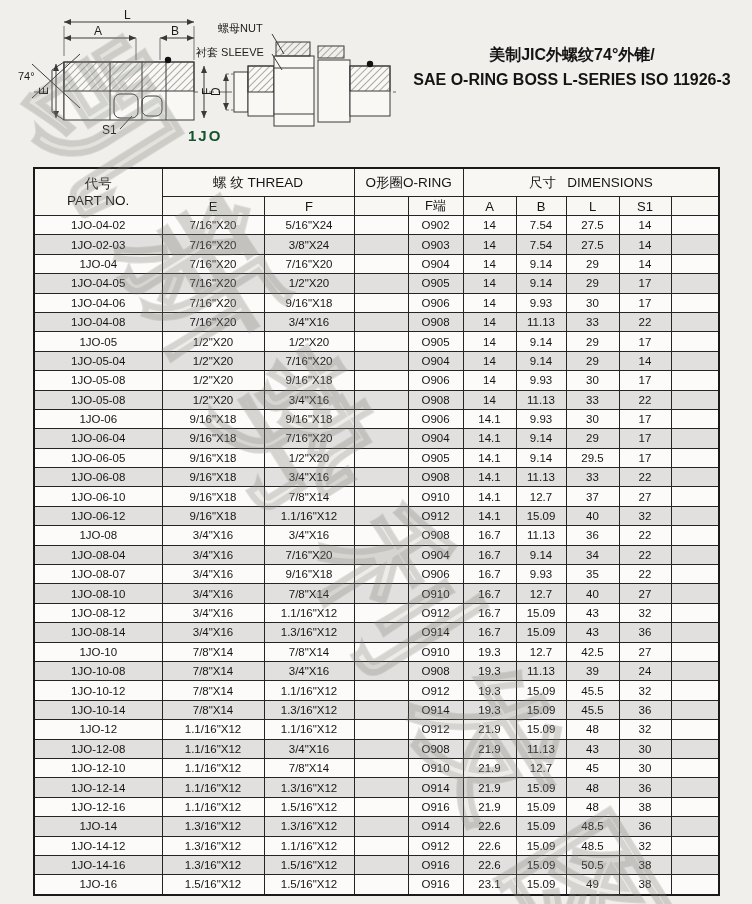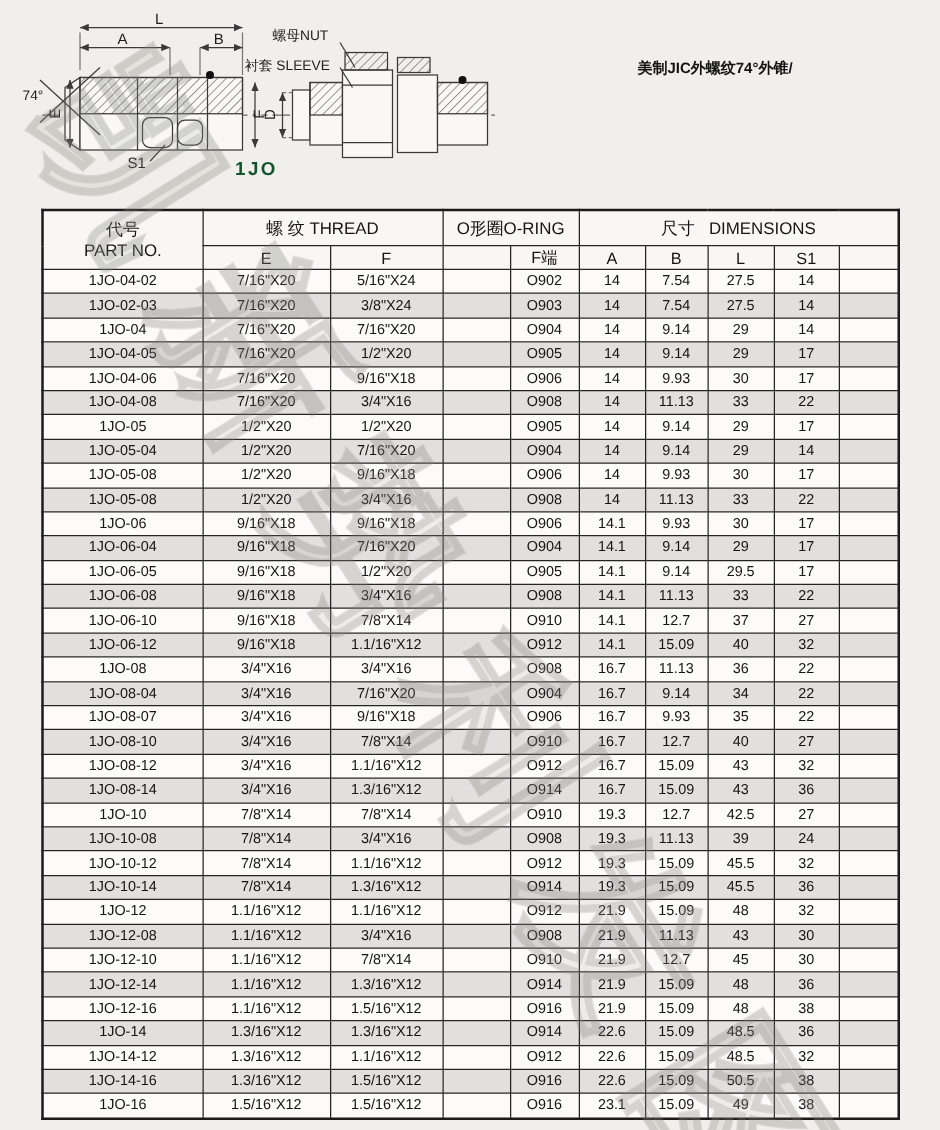--- a/index.html
+++ b/index.html
@@ -22,21 +22,21 @@
   .drawing{position:absolute;left:18px;top:6px;z-index:2;}
   .drawing text{font-family:"Liberation Sans",sans-serif;font-size:12px;fill:#1c1c1c;}
   .drawing text.cjk{font-size:11px;}
   .model-label{
     position:absolute;left:188px;top:127px;z-index:2;
     font-size:15px;font-weight:bold;letter-spacing:2px;color:#14532d;
   }
   
   .title-block{
     position:absolute;right:8px;top:42px;width:344px;z-index:2;
-    text-align:center;font-size:12px;font-weight:bold;line-height:25px;color:#141414;
+    text-align:center;font-size:16px;font-weight:bold;line-height:25px;color:#141414;
   }
   
   .catalog-table{
     position:absolute;left:33px;top:167px;z-index:2;
     width:685px;border-collapse:collapse;table-layout:fixed;
     border:2px solid #1a1a1a;
     background:#fcfbf9;
     padding-left:18px;
   }
   .catalog-table th,.catalog-table td{
@@ -126,20 +126,21 @@
   </g>
   <text x="202" y="90" transform="rotate(-90 202 90)">D</text>
   <text x="200" y="26" class="cjk">螺母NUT</text>
   <text x="178" y="50" class="cjk">衬套 SLEEVE</text>
 </svg>
 
 <div class="model-label">1JO</div>
 
 <div class="title-block">
   <div>美制JIC外螺纹74°外锥/</div>
+  <div>SAE O-RING BOSS L-SERIES ISO 11926-3</div>
 </div>
 
 <table class="catalog-table">
   <colgroup>
     <col style="width:128px">
       <col style="width:102px">
       <col style="width:90px">
     <col style="width:54px">
       <col style="width:55px">
       <col style="width:53px">

